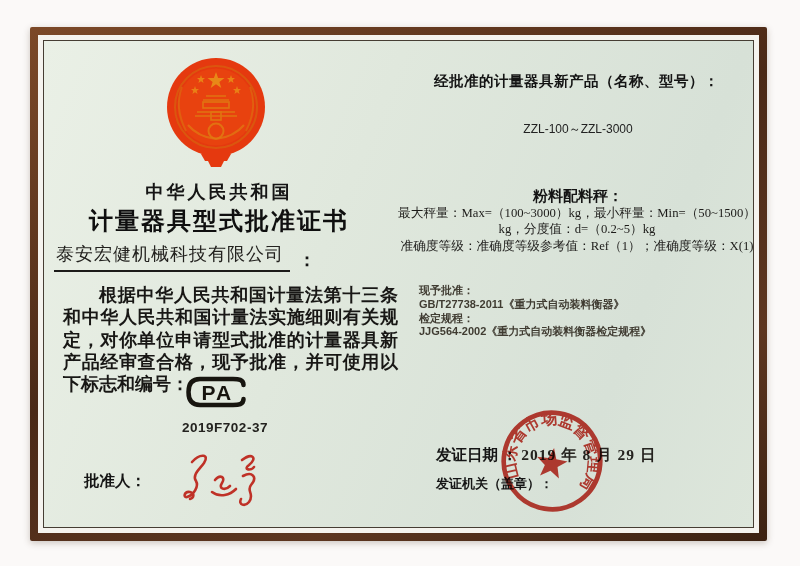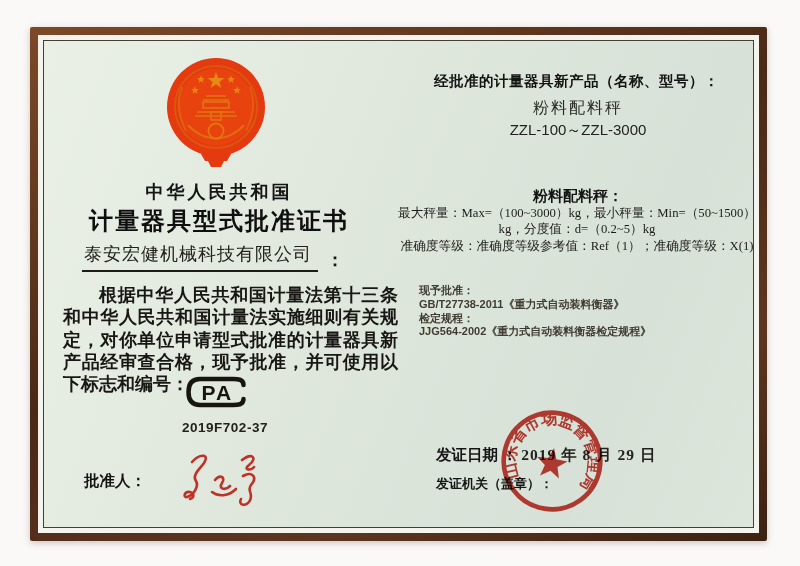--- a/index.html
+++ b/index.html
@@ -23,39 +23,39 @@
     background:linear-gradient(112deg,#eaf0e6 0%,#e0e8dd 40%,#d7e1d7 78%,#dde6db 100%);
     overflow:hidden;
   }
   .abs{position:absolute;}
 
   
   .country{left:0; top:139px; width:350px; text-align:center;
     font-size:18px; font-weight:700; letter-spacing:3px; color:#151515;font-family:Liberation Serif, serif;}
   .cert-title{left:0; top:164px; width:350px; text-align:center;
     font-size:24px; font-weight:700; letter-spacing:2px; color:#0f0f0f;}
-  .company-row{left:38px; top:201px; width:300px; display:flex; align-items:flex-end;}
+  .company-row{left:10px; top:201px; width:300px; display:flex; align-items:flex-end;}
   .company-name{display:inline-block; width:234px; font-size:18px; letter-spacing:1px;
     color:#23221f; border-bottom:2px solid #1c1b19; padding:0 0 4px 2px; white-space:nowrap;}
   .company-colon{font-size:18px; font-weight:700; color:#151515; padding-left:8px;}
   .body-par{left:19px; top:243px; width:335px; font-size:18px; font-weight:700;
     line-height:22.3px; color:#181715; text-indent:2em; text-align:justify;}
   .cpa-box{left:141px; top:334px; width:66px; height:34px;}
   .approval-num{left:100px; top:379px; width:162px; text-align:center;
     font-family:"Liberation Sans","DejaVu Sans",sans-serif;
     font-size:13.5px; font-weight:600; color:#23221f; letter-spacing:.5px;}
   .approver-row{left:40px; top:430px; font-size:15.5px; font-weight:700; color:#151515;}
   .sig-box{left:138px; top:409px; width:86px; height:60px;}
 
   
   .product-header{left:390px; top:31px; font-size:14.5px; font-weight:700;
     color:#141414; letter-spacing:.5px;}
   .right-center{left:360px; width:348px; text-align:center;}
   .product-name{top:57px; font-size:16px; color:#2a2a27; letter-spacing:2px;}
-  .product-models{top:80px; font-size:15px; color:#222;
+  .product-models{top:80px; font-size:12px; color:#222;
     font-family:"Liberation Sans","DejaVu Sans",sans-serif;}
   .tech-header{top:146px; font-size:15px; font-weight:700; color:#141414;}
   .tech-par{left:354px; top:164px; width:358px; text-align:center;
     font-size:12.7px; color:#1d1c1a; line-height:16.2px;}
   .tech-par .acc{display:block; margin-top:1px;}
   .standards{left:375px; top:243px; width:330px; font-size:11px; line-height:13.8px;
     font-weight:600; color:#403c32;
     font-family:"Liberation Sans","DejaVu Sans",sans-serif;}
   .date-row{left:392px; top:404px; font-size:15.5px; font-weight:700; color:#151515; z-index:2;}
   .date-val{font-weight:600; letter-spacing:1px; color:#25231f;}
@@ -117,21 +117,20 @@
           <g fill="none" stroke="#bf3127" stroke-width="2.6" stroke-linecap="round" stroke-linejoin="round">
             <path d="M10 12 C18 3 28 4 22 13 C17 20 10 25 14 31 C17 36 12 45 5 47 C1 48 2 41 8 42 C13 43 12 48 8 49"></path>
             <path d="M33 30 C38 24 44 27 40 33 C36 39 43 41 48 36"></path>
             <path d="M30 42 C38 48 48 45 54 39"></path>
             <path d="M60 10 C70 2 76 8 67 15 C60 20 70 21 72 17"></path>
             <path d="M61 26 C70 21 76 27 69 35 C64 41 73 44 67 52 C63 57 56 55 59 49"></path>
           </g>
         </svg>
 
         <div class="abs product-header">经批准的计量器具新产品（名称、型号）：</div>
-        <div class="abs right-center product-name">粉料配料秤</div>
         <div class="abs right-center product-models">ZZL-100～ZZL-3000</div>
         <div class="abs right-center tech-header">粉料配料秤：</div>
         <div class="abs tech-par">
           <span>最大秤量：Max=（100~3000）kg，最小秤量：Min=（50~1500）kg，分度值：d=（0.2~5）kg</span>
           <span class="acc">准确度等级：准确度等级参考值：Ref（1）；准确度等级：X(1)</span>
         </div>
 
         <div class="abs standards">
           <div>现予批准：</div>
           <div>GB/T27738-2011《重力式自动装料衡器》</div>

